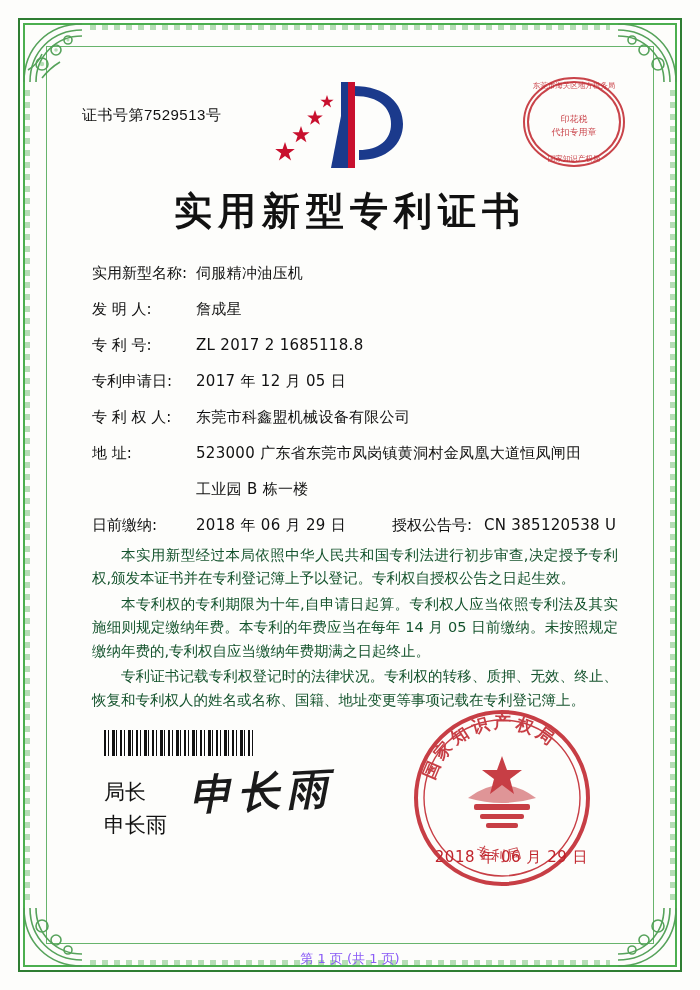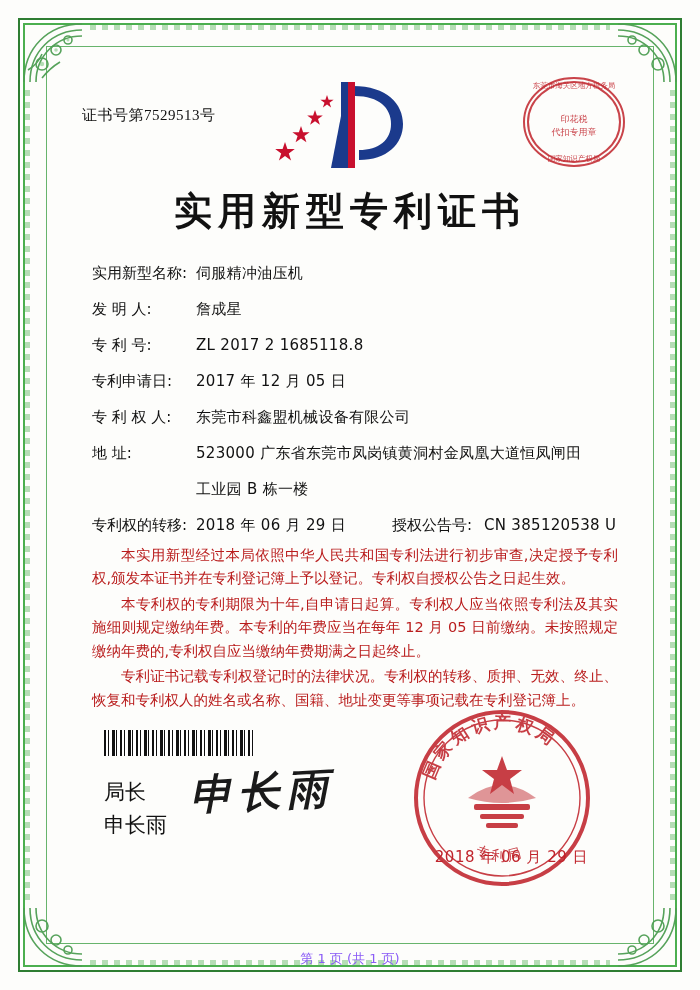--- a/index.html
+++ b/index.html
@@ -50,21 +50,21 @@
     background:repeating-linear-gradient(180deg,#7cc47f 0 6px, #ffffff 6px 12px);}
 
   .content{
     position:absolute;
     left:60px;top:58px;right:60px;bottom:58px;
   }
 
   .cert-no{
     position:absolute;left:22px;top:48px;
     font-size:15px;color:#111;letter-spacing:.5px;
-    font-family:Liberation Serif, serif;
+    font-family:Liberation Sans, sans-serif;
   }
 
   
   .logo{
     position:absolute;left:50%;top:22px;transform:translateX(-50%);
     width:150px;height:92px;
   }
   .logo svg{display:block;}
 
   
@@ -104,21 +104,21 @@
   .frow.two{display:flex;}
   .frow.two .half{
     display:flex;align-items:baseline;
   }
   .frow.two .half.left{width:300px;flex:0 0 300px;}
   .frow.two .half .flabel{width:104px;flex:0 0 104px;}
   .frow.two .half.right .flabel{width:92px;flex:0 0 92px;}
 
   .paras{
     position:absolute;left:32px;right:22px;top:486px;
-    font-size:14.5px;color:#b91c1c;line-height:1.62;
+    font-size:14.5px;color:#14532d;line-height:1.62;
     text-align:justify;
   }
   .para{margin-bottom:2px;text-indent:2em;}
 
   .barcode{
     position:absolute;left:44px;top:672px;
     width:150px;height:26px;
     background:repeating-linear-gradient(90deg,
       #111 0 2px,#fff 2px 4px,#111 4px 5px,#fff 5px 8px,
       #111 8px 11px,#fff 11px 12px,#111 12px 13px,#fff 13px 16px);
@@ -297,34 +297,34 @@
         <div class="fvalue">523000  广东省东莞市凤岗镇黄洞村金凤凰大道恒凤闸田</div>
       </div>
 
       <div class="frow">
         <div class="flabel" style="visibility:hidden">.</div>
         <div class="fvalue">工业园 B 栋一楼</div>
       </div>
 
       <div class="frow two">
         <div class="half left">
-          <div class="flabel">专利权的转移:</div>
+          <div class="flabel">日前缴纳:</div>
           <div class="fvalue">2018 年 06 月 29 日</div>
         </div>
         <div class="half right">
           <div class="flabel">授权公告号:</div>
           <div class="fvalue">CN 385120538 U</div>
         </div>
       </div>
 
     </div>
 
     <div class="paras">
       <div class="para">本实用新型经过本局依照中华人民共和国专利法进行初步审查,决定授予专利权,颁发本证书并在专利登记簿上予以登记。专利权自授权公告之日起生效。</div>
-      <div class="para">本专利权的专利期限为十年,自申请日起算。专利权人应当依照专利法及其实施细则规定缴纳年费。本专利的年费应当在每年 12 月 05 日前缴纳。未按照规定缴纳年费的,专利权自应当缴纳年费期满之日起终止。</div>
+      <div class="para">本专利权的专利期限为十年,自申请日起算。专利权人应当依照专利法及其实施细则规定缴纳年费。本专利的年费应当在每年 14 月 05 日前缴纳。未按照规定缴纳年费的,专利权自应当缴纳年费期满之日起终止。</div>
       <div class="para">专利证书记载专利权登记时的法律状况。专利权的转移、质押、无效、终止、恢复和专利权人的姓名或名称、国籍、地址变更等事项记载在专利登记簿上。</div>
     </div>
 
     <div class="barcode"></div>
 
     <div class="signature-block">
       <div>局长</div>
       <div>申长雨</div>
     </div>
 

